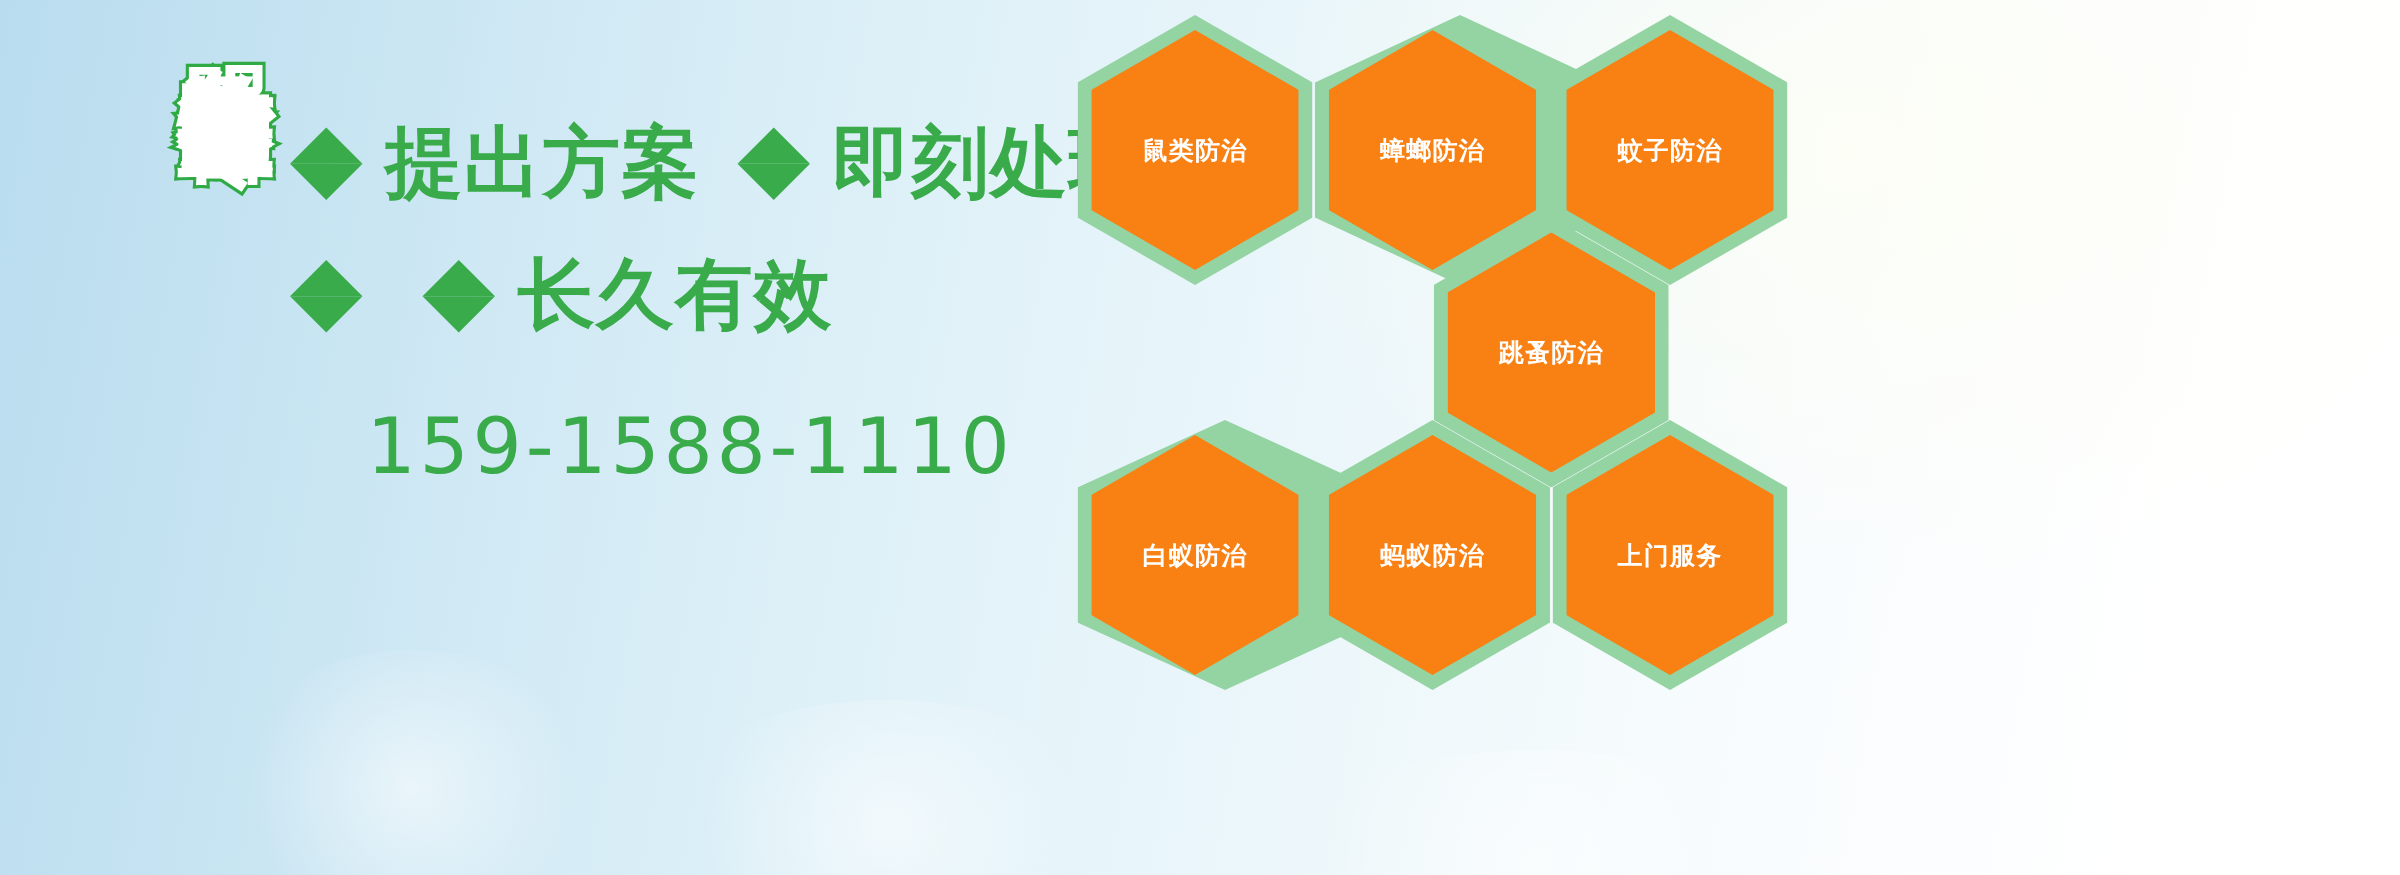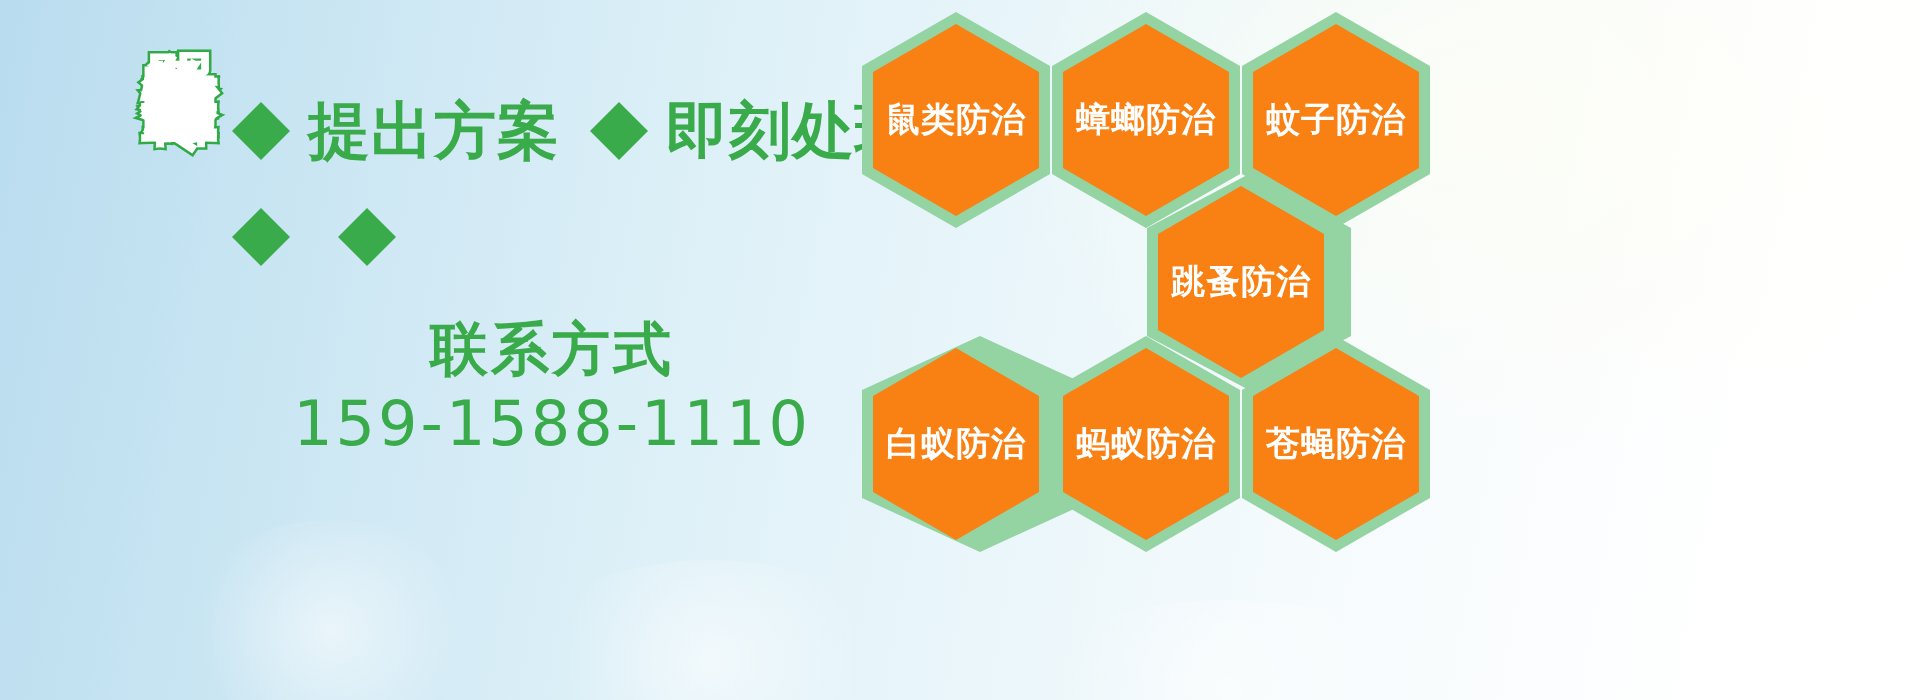--- a/index.html
+++ b/index.html
@@ -165,34 +165,34 @@
     -webkit-clip-path: polygon(50% 0%, 100% 25%, 100% 75%, 50% 100%, 0% 75%, 0% 25%);
     clip-path: polygon(50% 0%, 100% 25%, 100% 75%, 50% 100%, 0% 75%, 0% 25%);
     display: flex;
     align-items: center;
     justify-content: center;
   }
   .hex-label {
     position: relative;
     z-index: 2;
     color: #ffffff;
-    font-size: 34px;
+    font-size: 20px;
     font-weight: bold;
     letter-spacing: 1px;
     white-space: nowrap;
     text-align: center;
     font-family: "DejaVu Sans", "Liberation Sans", sans-serif;
   }
 
   
   .hex.r0c0 { left: 0px;   top: 12px;  }
-  .hex.r0c1 { left: 190px; top: 12px;  }
+  .hex.r0c1 { left: 190px; top: 12px; padding-left: 44px;  }
   .hex.r0c2 { left: 380px; top: 12px;  }
   .hex.r1c0 { left: 95px;  top: 174px; }
-  .hex.r1c1 { left: 285px; top: 174px; padding-left: 16px; }
+  .hex.r1c1 { left: 285px; top: 174px; }
   .hex.r2c0 { left: 0px;   top: 336px; padding-left: 48px; }
   .hex.r2c1 { left: 190px; top: 336px; }
   .hex.r2c2 { left: 380px; top: 336px; }
 </style>
 </head>
 <body>
 
 <div id="banner">
 
   <div class="blob b1"></div>
@@ -213,27 +213,27 @@
         <span class="feature-text">即刻处理</span>
       </div>
     </div>
 
     <div class="feature-row">
       <div class="feature-item">
         <span class="bullet-diamond"></span>
       </div>
       <div class="feature-item">
         <span class="bullet-diamond"></span>
+        <span class="feature-text">长久有效</span>
       </div>
     </div>
 
   </div>
 
   <div id="contact">
-    <div id="contact-title">联系方式</div>
     <div class="contact-phone">159-1588-1110</div>
   </div>
 
   <div id="honeycomb">
 
     <div class="hex r0c0">
       <div class="hex-inner">
         <span class="hex-label">鼠类防治</span>
       </div>
     </div>
@@ -264,19 +264,19 @@
     </div>
 
     <div class="hex r2c1">
       <div class="hex-inner">
         <span class="hex-label">蚂蚁防治</span>
       </div>
     </div>
 
     <div class="hex r2c2">
       <div class="hex-inner">
-        <span class="hex-label">苍蝇防治</span>
+        <span class="hex-label">上门服务</span>
       </div>
     </div>
 
   </div>
 
 </div>
 
 </body></html>

